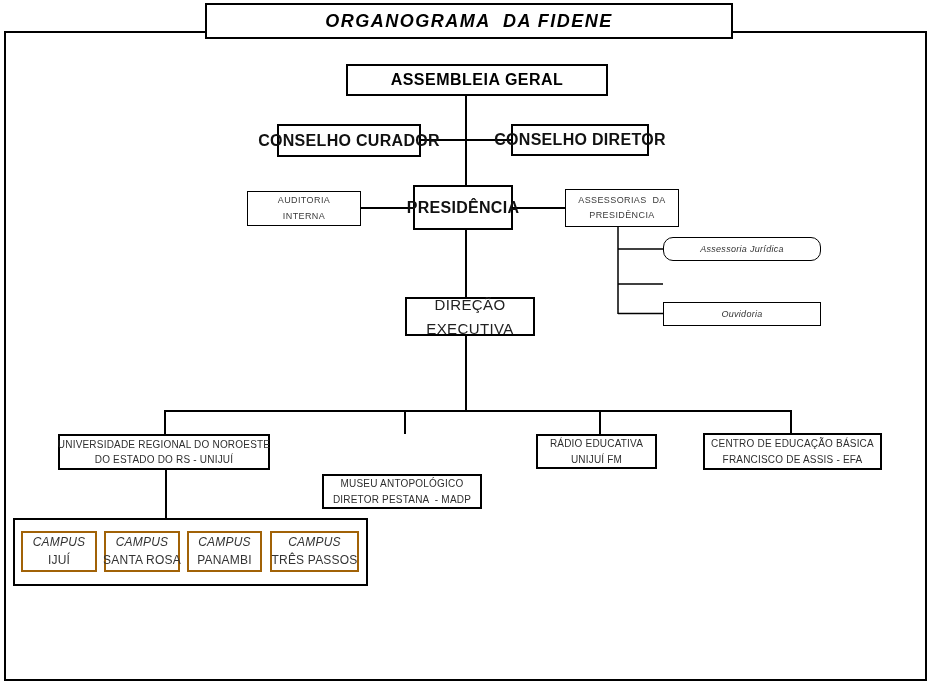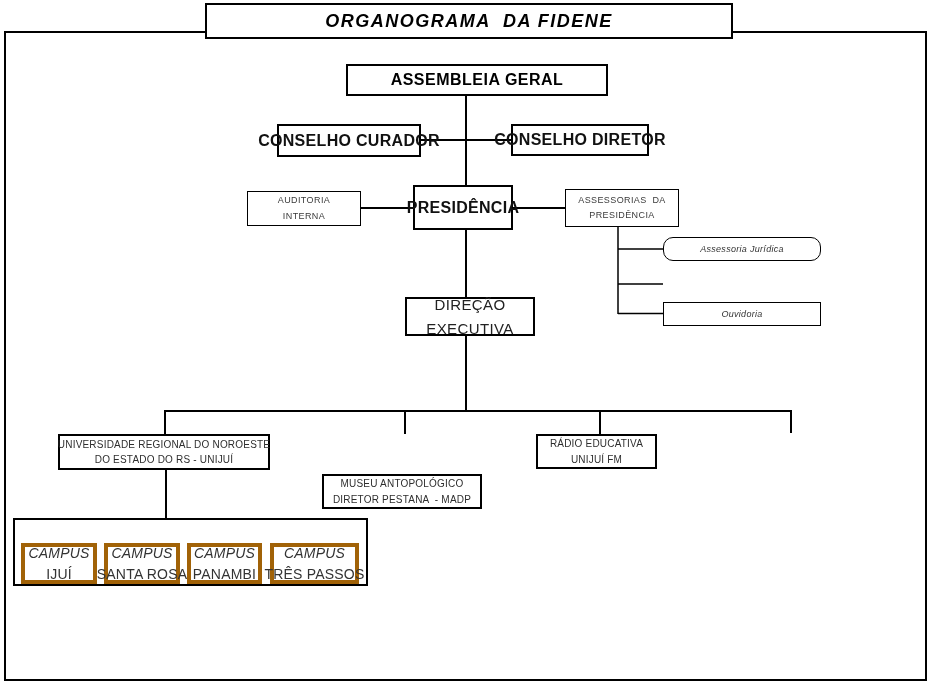--- a/index.html
+++ b/index.html
@@ -62,21 +62,21 @@
   .unit-box { border: 2px solid #000; font-size: 10px; color: #2e2e2e; letter-spacing: 0.2px; line-height: 1.55; }
   .unijui { left: 58px;  top: 434px; width: 212px; height: 36px; }
   .museu  { left: 322px; top: 434px; width: 160px; height: 35px; margin-top: 40px; }
   .radio  { left: 536px; top: 434px; width: 121px; height: 35px; }
   .centro { left: 703px; top: 433px; width: 179px; height: 37px; }
 
   .campus-wrap {
     position: absolute; left: 13px; top: 518px; width: 355px; height: 68px;
     border: 2px solid #000; box-sizing: border-box; background: #fff; z-index: 2;
   }
-  .campus-box { border: 4px solid #a16207; font-size: 14px; color: #333; line-height: 1.45; letter-spacing: 0.2px; margin-top: 12px; }
+  .campus-box { border: 2px solid #a16207; font-size: 12px; color: #333; line-height: 1.45; letter-spacing: 0.2px; }
   .campus-box .c-word { font-style: italic; }
   .c1 { left: 21px;  top: 531px; width: 76px; height: 41px; }
   .c2 { left: 104px; top: 531px; width: 76px; height: 41px; }
   .c3 { left: 187px; top: 531px; width: 75px; height: 41px; }
   .c4 { left: 270px; top: 531px; width: 89px; height: 41px; }
 </style>
 </head>
 <body>
 
 <div class="stage">
@@ -164,20 +164,24 @@
   <div class="node unit-box museu">
     <span>MUSEU ANTOPOLÓGICO</span>
     <span>DIRETOR PESTANA  - MADP</span>
   </div>
 
   <div class="node unit-box radio">
     <span>RÁDIO EDUCATIVA</span>
     <span>UNIJUÍ FM</span>
   </div>
 
+  <div class="node unit-box centro">
+    <span>CENTRO DE EDUCAÇÃO BÁSICA</span>
+    <span>FRANCISCO DE ASSIS - EFA</span>
+  </div>
 
   <div class="campus-wrap"></div>
 
   <div class="node campus-box c1">
     <span class="c-word">CAMPUS</span>
     <span>IJUÍ</span>
   </div>
 
   <div class="node campus-box c2">
     <span class="c-word">CAMPUS</span>

